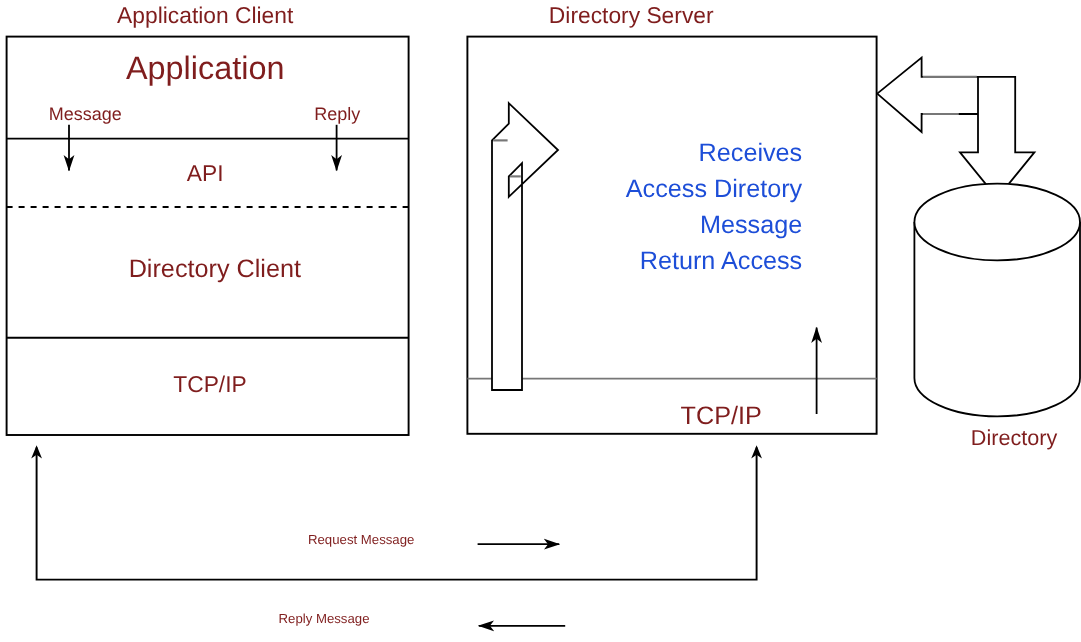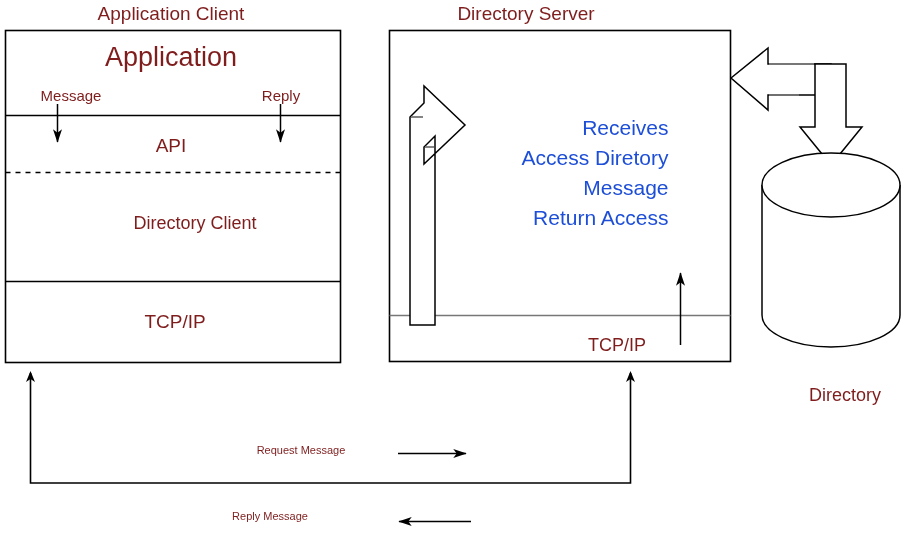--- a/index.html
+++ b/index.html
@@ -31,21 +31,21 @@
     line-height: 1;
   }
   .lbl.center {
     transform: translateX(-50%);
     text-align: center;
   }
   .t-title      { font-size: 19px; }
   .t-app        { font-size: 27px; }
   .t-layer      { font-size: 19px; }
   .t-small      { font-size: 15px; }
-  .t-server     { font-size: 18px; margin-left: 16px; }
+  .t-server     { font-size: 21px; }
   .t-msg        { font-size: 11px; }
   .t-dir        { font-size: 18px; }
   .srvlines {
     position: absolute;
     text-align: right;
     color: #1d4ed8;
     font-size: 21px;
     line-height: 30px;
     transform: translateX(-50%);
     white-space: nowrap;
@@ -126,19 +126,19 @@
 
   <div class="srvlines" style="left:595px; top:113px;">
     <div>Receives</div>
     <div>Access Diretory</div>
     <div>Message</div>
     <div>Return Access</div>
   </div>
 
   <div class="lbl center t-server" style="left:601px; top:336px;">TCP/IP</div>
 
-  <div class="lbl center t-dir" style="left:845px; top:356px;margin-top:30px;">Directory</div>
+  <div class="lbl center t-dir" style="left:845px; top:356px;">Directory</div>
 
   <div class="lbl center t-msg" style="left:301px; top:445px;">Request Message</div>
 
   <div class="lbl center t-msg" style="left:270px; top:511px;">Reply Message</div>
 
 </div>
 
 </body></html>

